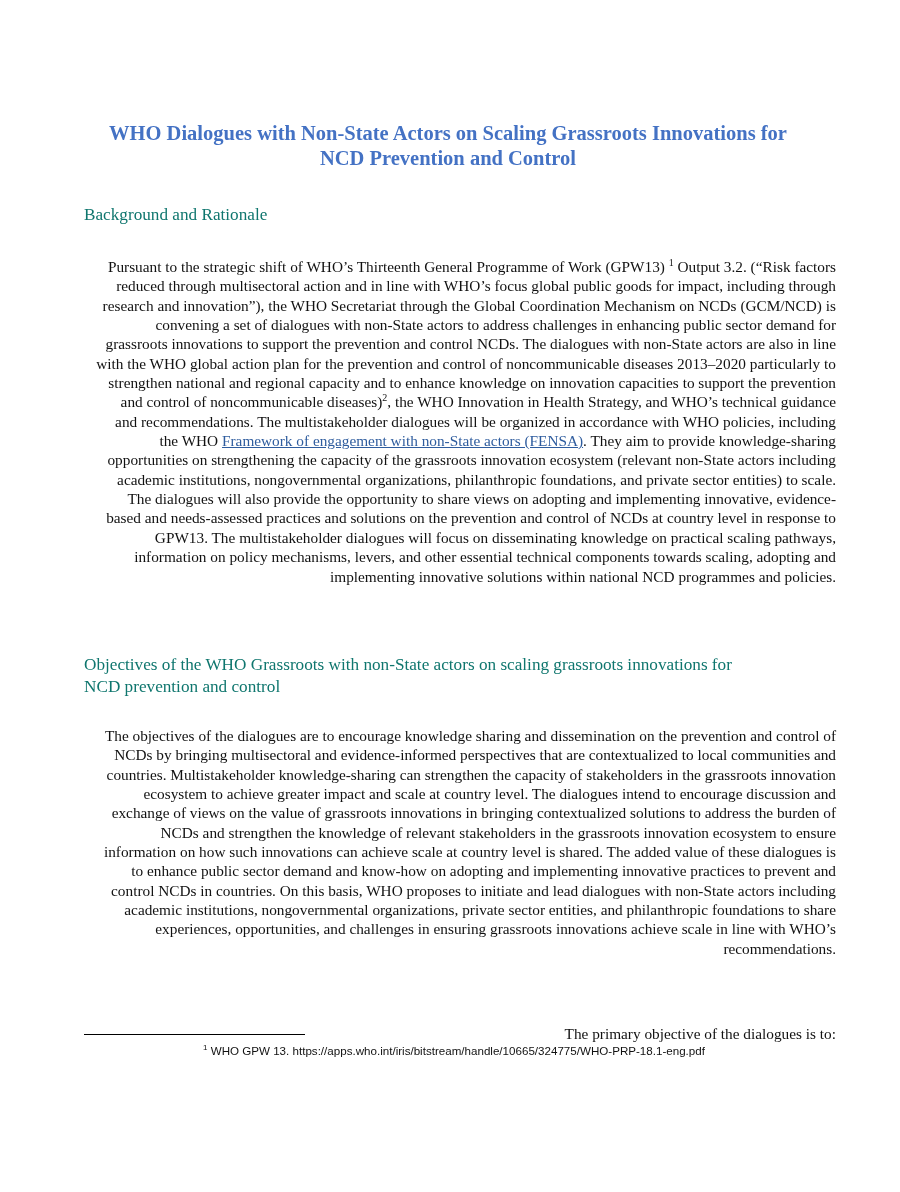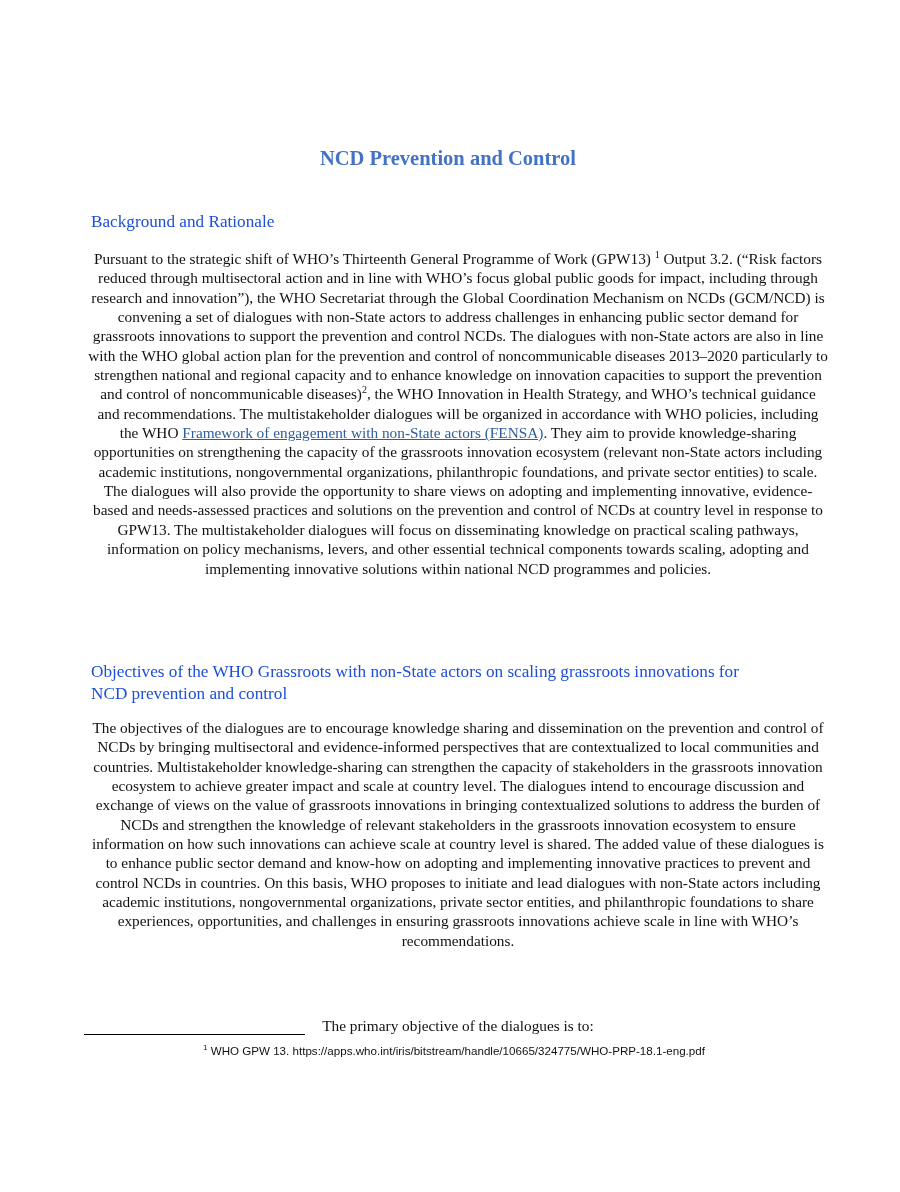--- a/index.html
+++ b/index.html
@@ -9,47 +9,47 @@
     font-family: "Liberation Serif", "DejaVu Serif", serif;
     color: #111111;
   }
   .title {
     position: absolute; top: 121px; left: -6px; width: 740px;
     text-align: center; color: #4472c4; font-weight: bold;
     font-size: 20.5px; line-height: 25px; margin: 0;
   }
   .h2 {
     position: absolute; left: 0; width: 740px;
-    color: #1d4ed8; font-size: 17.2px; line-height: 21.5px; margin: 7px; font-weight: normal;
+    color: #0f766e; font-size: 17.2px; line-height: 21.5px; margin: 0; font-weight: normal;
   }
   .para {
     position: absolute; left: 0; width: 740px;
-    font-size: 15.3px; line-height: 19.35px; margin: 4px;
-    text-align: center;
+    font-size: 15.3px; line-height: 19.35px; margin: 12px;
+    text-align: right;
   }
   .para sup { font-size: 10px; line-height: 0; }
   a.link { color: #2e5c9e; text-decoration: underline; }
   .fn-rule {
     position: absolute; left: 0; top: 1034px; width: 221px; height: 1px; background: #000;
   }
   .footnotes {
     position: absolute; left: 0; top: 1042px; width: 740px;
     font-family: "Liberation Sans", "DejaVu Sans", sans-serif;
     font-size: 11.6px; line-height: 17px; color: #111; text-align: center;
   }
   .footnotes sup { font-size: 8px; line-height: 0; }
   .fn { margin: 0; }
 </style>
 </head>
 <body>
 
 <div class="page">
 
   <h1 class="title">
-    <br>
+    <span>WHO Dialogues with Non-State Actors on Scaling Grassroots Innovations for</span><br>
     <span>NCD Prevention and Control</span>
   </h1>
 
   <h2 class="h2" style="top:204px;">Background and Rationale</h2>
 
   <p class="para" style="top:245px;"><span>Pursuant to the strategic shift of WHO’s Thirteenth General Programme of Work (GPW13) </span><sup>1</sup><span> Output 3.2. (“Risk factors reduced through multisectoral action and in line with WHO’s focus global public goods for impact, including through research and innovation”), the WHO Secretariat through the Global Coordination Mechanism on NCDs (GCM/NCD) is convening a set of dialogues with non-State actors to address challenges in enhancing public sector demand for grassroots innovations to support the prevention and control NCDs. The dialogues with non-State actors are also in line with the WHO global action plan for the prevention and control of noncommunicable diseases 2013–2020 particularly to strengthen national and regional capacity and to enhance knowledge on innovation capacities to support the prevention and control of noncommunicable diseases)</span><sup>2</sup><span>, the WHO Innovation in Health Strategy, and WHO’s technical guidance and recommendations. The multistakeholder dialogues will be organized in accordance with WHO policies, including the WHO </span><a class="link">Framework of engagement with non-State actors (FENSA)</a><span>. They aim to provide knowledge-sharing opportunities on strengthening the capacity of the grassroots innovation ecosystem (relevant non-State actors including academic institutions, nongovernmental organizations, philanthropic foundations, and private sector entities) to scale. The dialogues will also provide the opportunity to share views on adopting and implementing innovative, evidence-based and needs-assessed practices and solutions on the prevention and control of NCDs at country level in response to GPW13. The multistakeholder dialogues will focus on disseminating knowledge on practical scaling pathways, information on policy mechanisms, levers, and other essential technical components towards scaling, adopting and implementing innovative solutions within national NCD programmes and policies.</span></p>
 
   <h2 class="h2" style="top:654px;">
     <span>Objectives of the WHO Grassroots with non-State actors on scaling grassroots innovations for</span><br>
     <span>NCD prevention and control</span>

